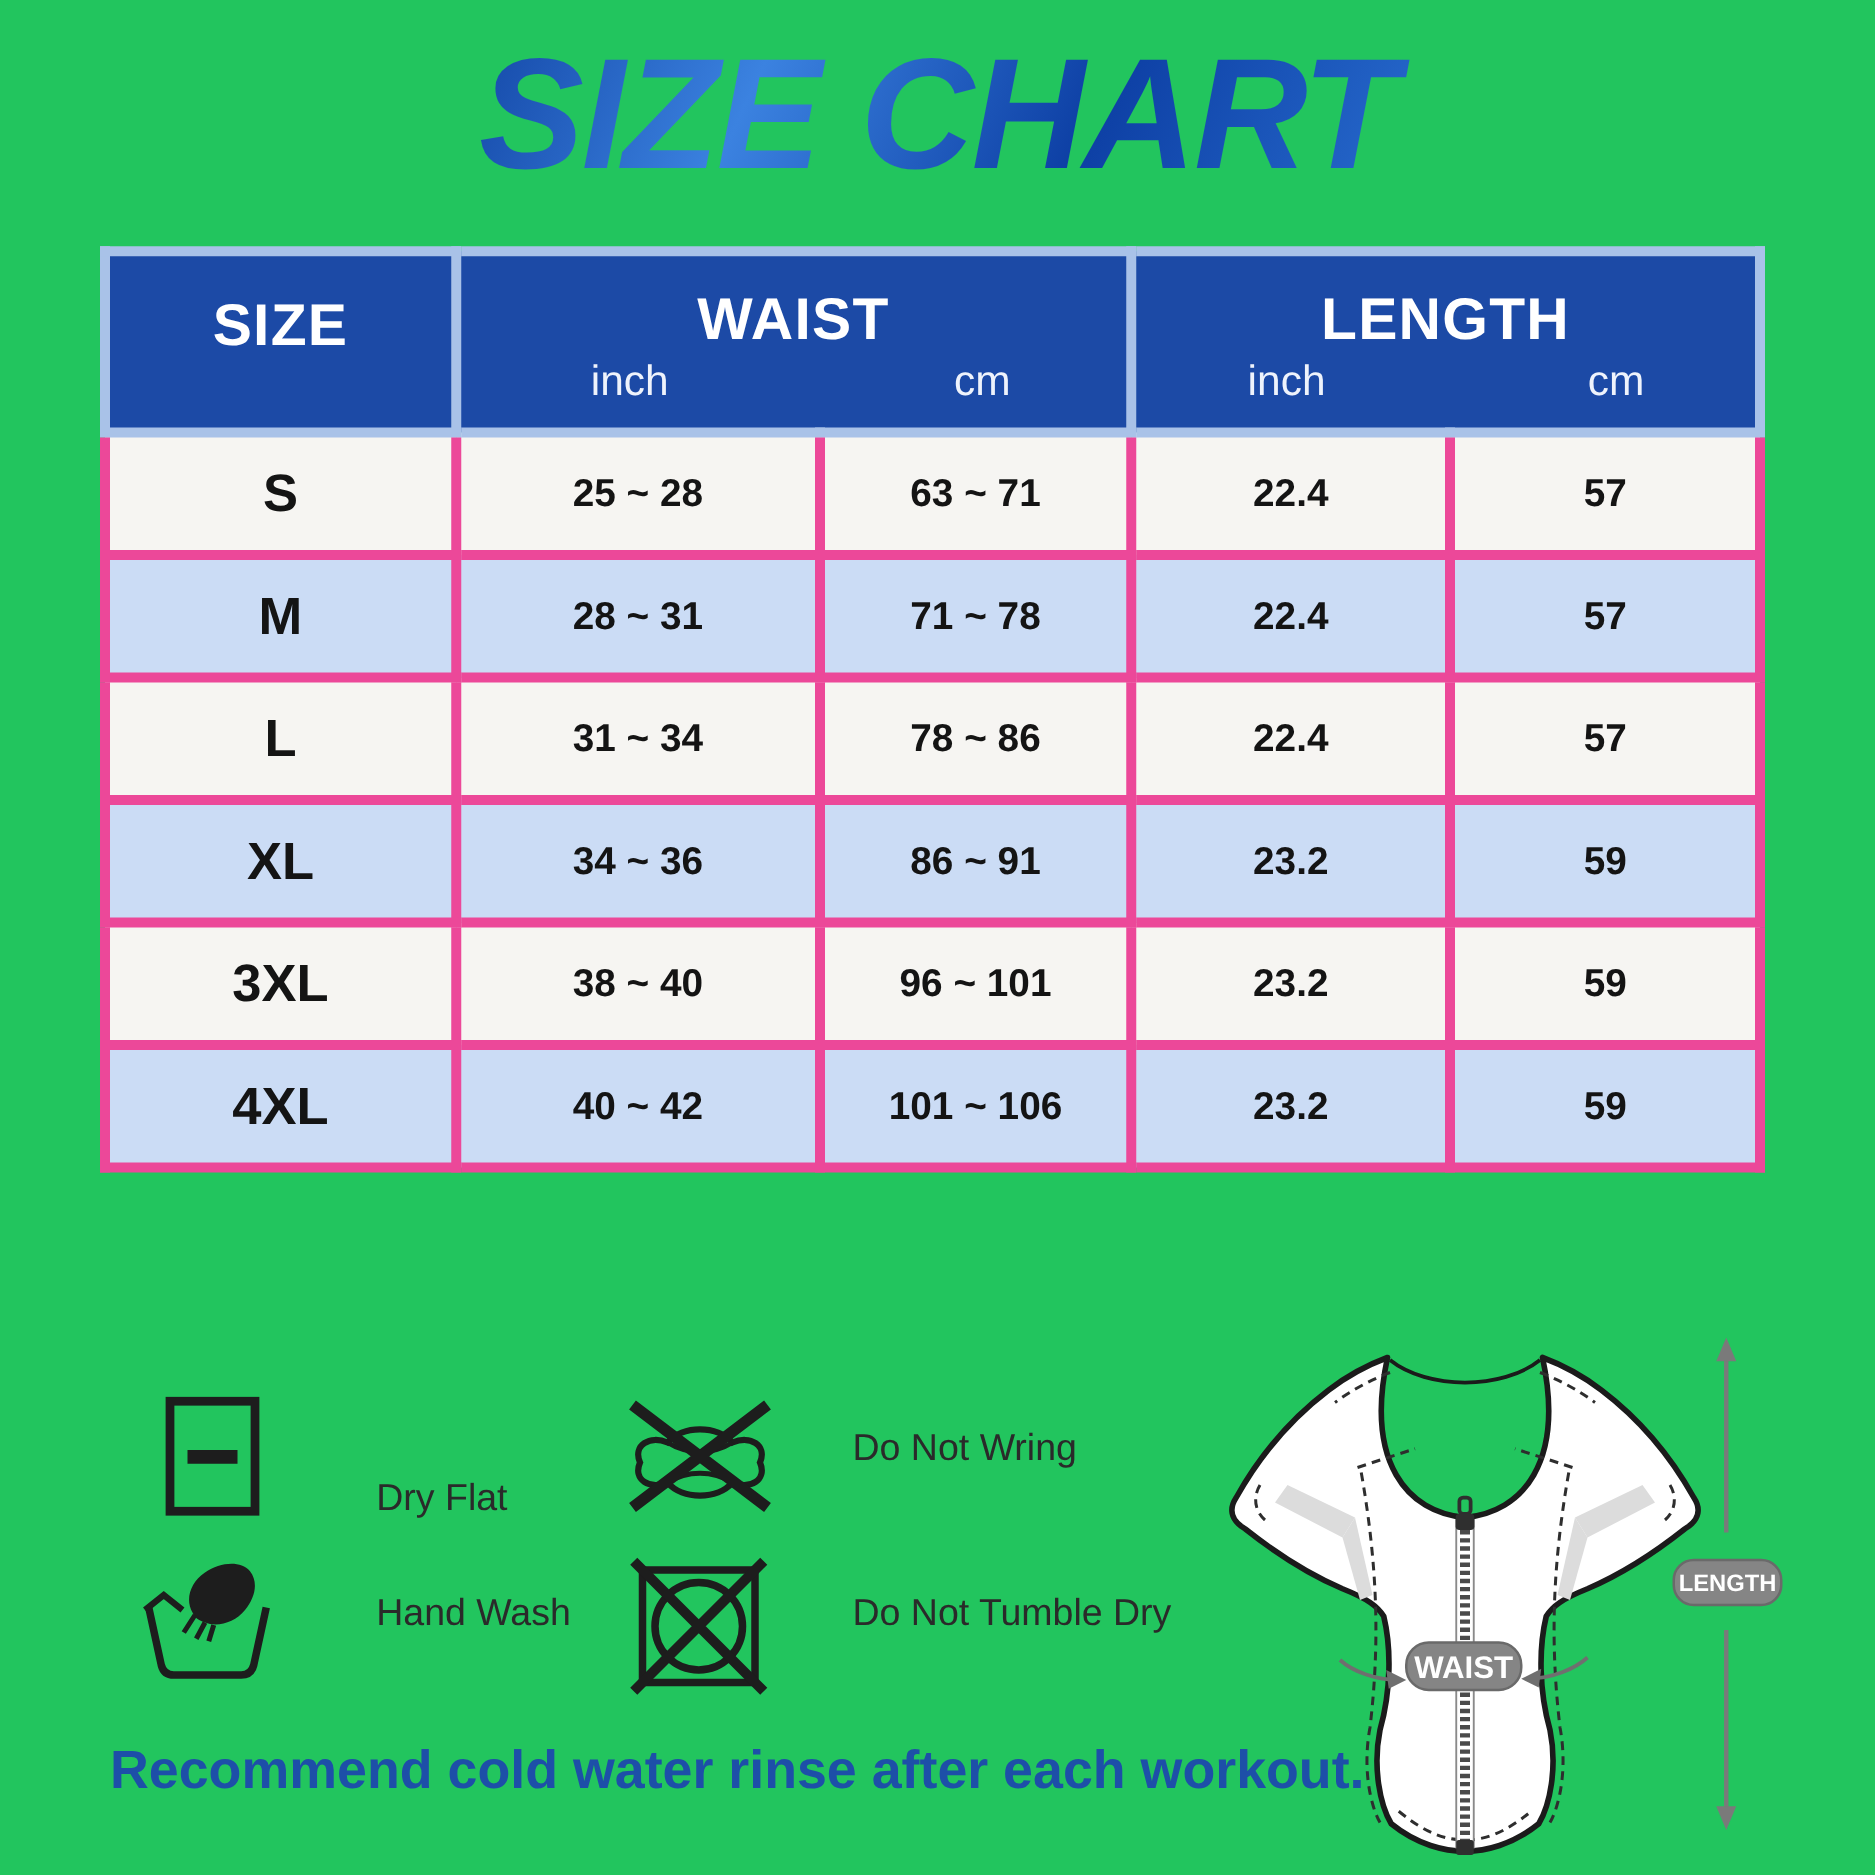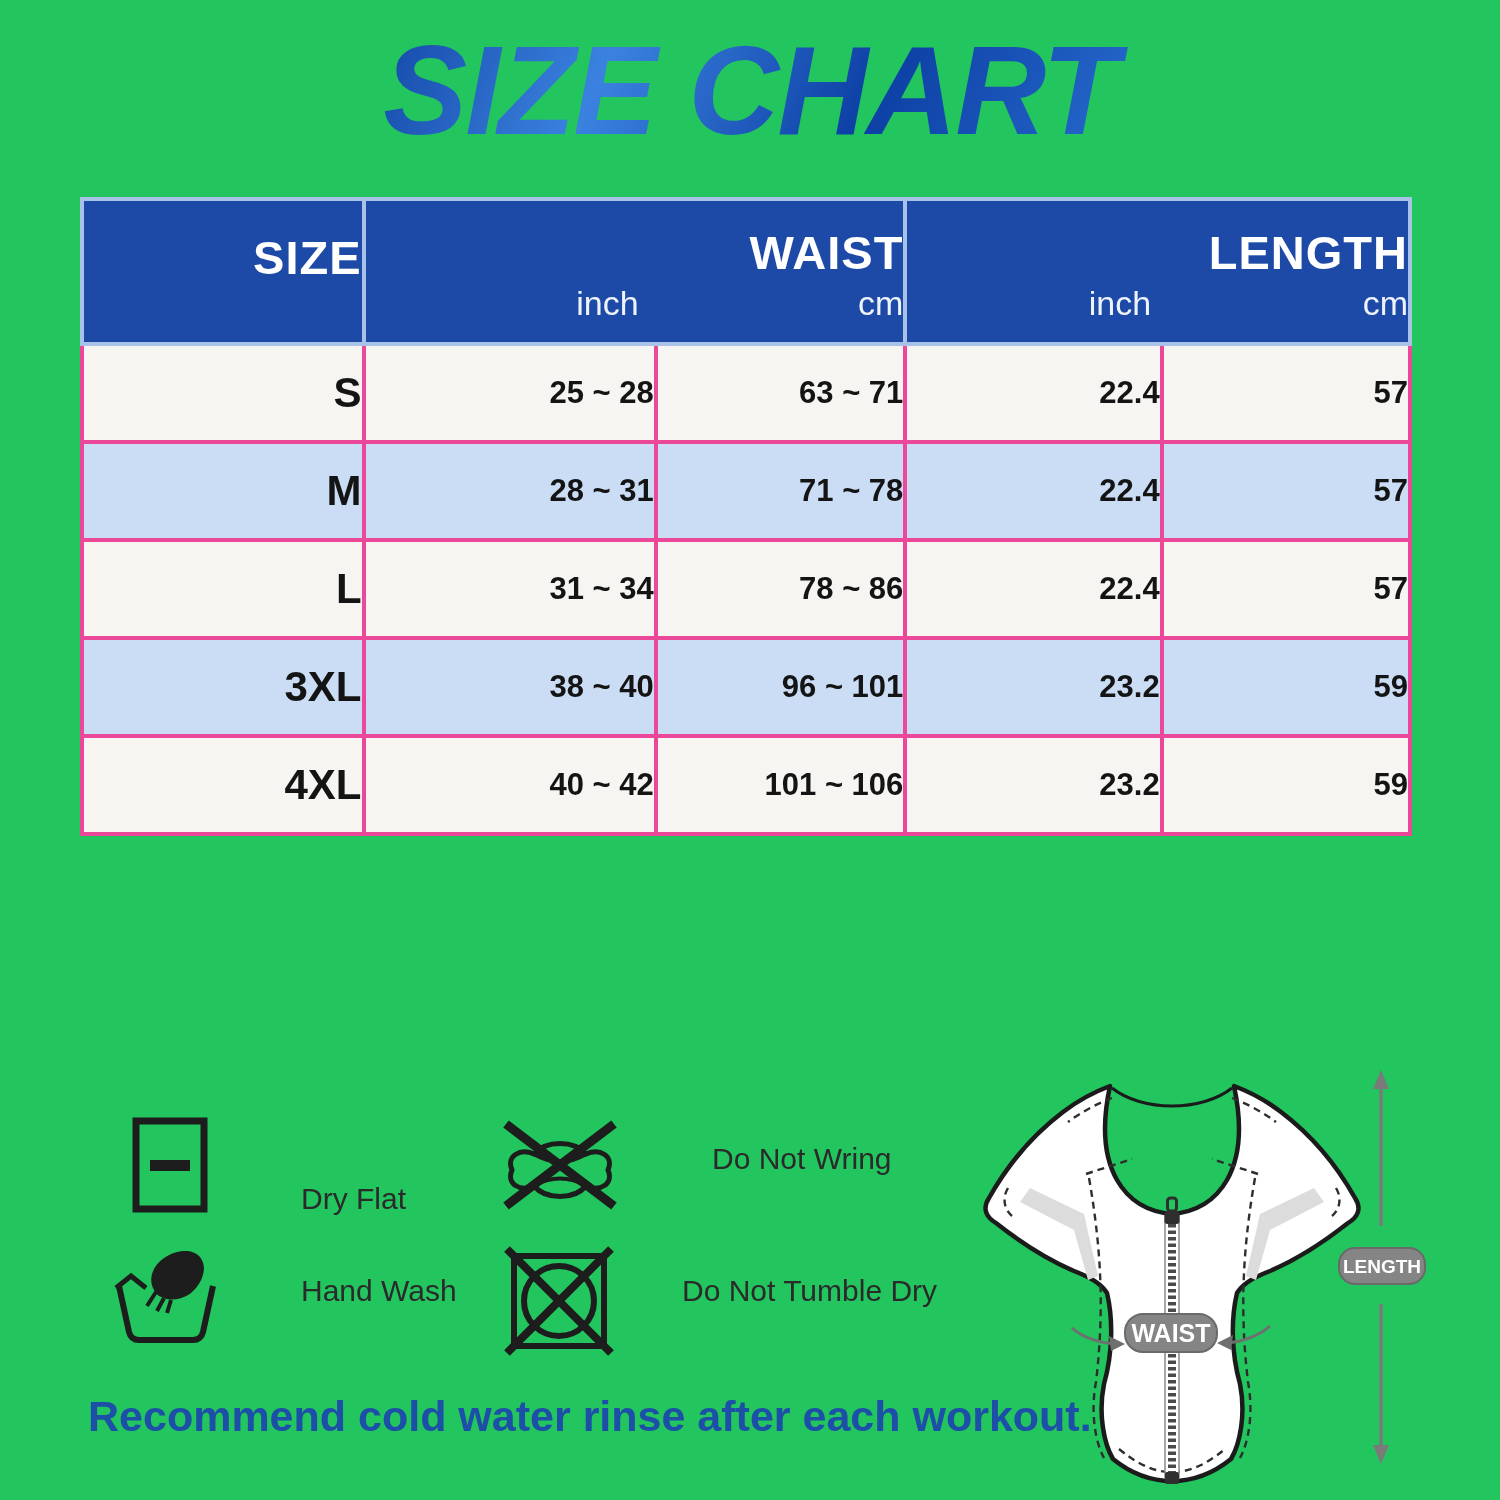--- a/index.html
+++ b/index.html
@@ -19,21 +19,21 @@
   }
 
   
   table.size-table {
     position:absolute; left:80px; top:197px; width:1332px;
     border-collapse:collapse; table-layout:fixed;
   }
   .size-table col.c1{width:21.2%} .size-table col.c2{width:22.0%}
   .size-table col.c3{width:18.8%} .size-table col.c4{width:19.3%}
   .size-table col.c5{width:18.7%}
-  .size-table th, .size-table td { border:4px solid #ec4899; text-align:right; }
+  .size-table th, .size-table td { border:8px solid #ec4899; text-align:center; }
   .size-table thead th {
     background:#1c4aa6; color:#ffffff; height:145px; vertical-align:middle;
     border-color:#a9c2e8;
   }
   .hdr-size { font-size:47px; font-weight:bold; padding-bottom:28px; letter-spacing:1px; }
   .hdr-main { font-size:47px; font-weight:bold; letter-spacing:1px; margin-top:20px; }
   .hdr-sub  { display:flex; margin-top:4px; margin-bottom:16px; font-weight:400; color:#eef3fc; font-size:34px;gap:32px; }
   .hdr-sub span { display:block; }
   .w-in{width:54%} .w-cm{width:46%} .l-in{width:52%} .l-cm{width:48%}
   .size-table tbody td { height:98px; font-size:31px; font-weight:bold; color:#141414; }
@@ -108,20 +108,27 @@
         <td>57</td>
       </tr>
       <tr>
         <td class="size-cell">L</td>
         <td>31 ~ 34</td>
         <td>78 ~ 86</td>
         <td>22.4</td>
         <td>57</td>
       </tr>
       <tr>
+        <td class="size-cell">XL</td>
+        <td>34 ~ 36</td>
+        <td>86 ~ 91</td>
+        <td>23.2</td>
+        <td>59</td>
+      </tr>
+      <tr>
         <td class="size-cell">3XL</td>
         <td>38 ~ 40</td>
         <td>96 ~ 101</td>
         <td>23.2</td>
         <td>59</td>
       </tr>
       <tr>
         <td class="size-cell">4XL</td>
         <td>40 ~ 42</td>
         <td>101 ~ 106</td>
@@ -139,21 +146,21 @@
   </div>
   <div class="care-label" style="left:301px; top:1146px;margin-top:36px;">Dry Flat</div>
 
   <div class="care-item" style="left:498px; top:1112px;">
     <svg width="124" height="102" viewBox="0 0 124 102">
       <path d="M14,58 C8,44 22,36 36,42 C48,28 76,28 88,42 C102,36 116,44 110,58 C116,72 102,80 88,74 C76,88 48,88 36,74 C22,80 8,72 14,58 Z" fill="none" stroke="#1d1d1d" stroke-width="5"></path>
       <path d="M36,42 C52,52 72,52 88,42 M36,74 C52,64 72,64 88,74" fill="none" stroke="#1d1d1d" stroke-width="4"></path>
       <path d="M8,12 L116,94 M116,12 L8,94" stroke="#1d1d1d" stroke-width="9"></path>
     </svg>
   </div>
-  <div class="care-label" style="left:712px; top:1142px;">Do Not Wring</div>
+  <div class="care-label" style="left:682px; top:1142px;">Do Not Wring</div>
 
   <div class="care-item" style="left:112px; top:1244px;">
     <svg width="112" height="100" viewBox="0 0 112 100">
       <path d="M7,42 L17,88 Q19,96 27,96 L81,96 Q89,96 91,88 L101,42" fill="none" stroke="#1d1d1d" stroke-width="6"></path>
       <path d="M4,44 L19,32 L34,44" fill="none" stroke="#1d1d1d" stroke-width="5"></path>
       <path d="M42,46 C36,36 40,22 52,14 C64,6 80,4 88,13 C95,22 92,34 84,44 C76,54 62,58 52,54 C46,52 44,50 42,46 Z" fill="#1d1d1d"></path>
       <path d="M44,48 L35,62 M52,54 L45,67 M59,56 L55,69" stroke="#1d1d1d" stroke-width="4"></path>
     </svg>
   </div>
   <div class="care-label" style="left:301px; top:1274px;">Hand Wash</div>

